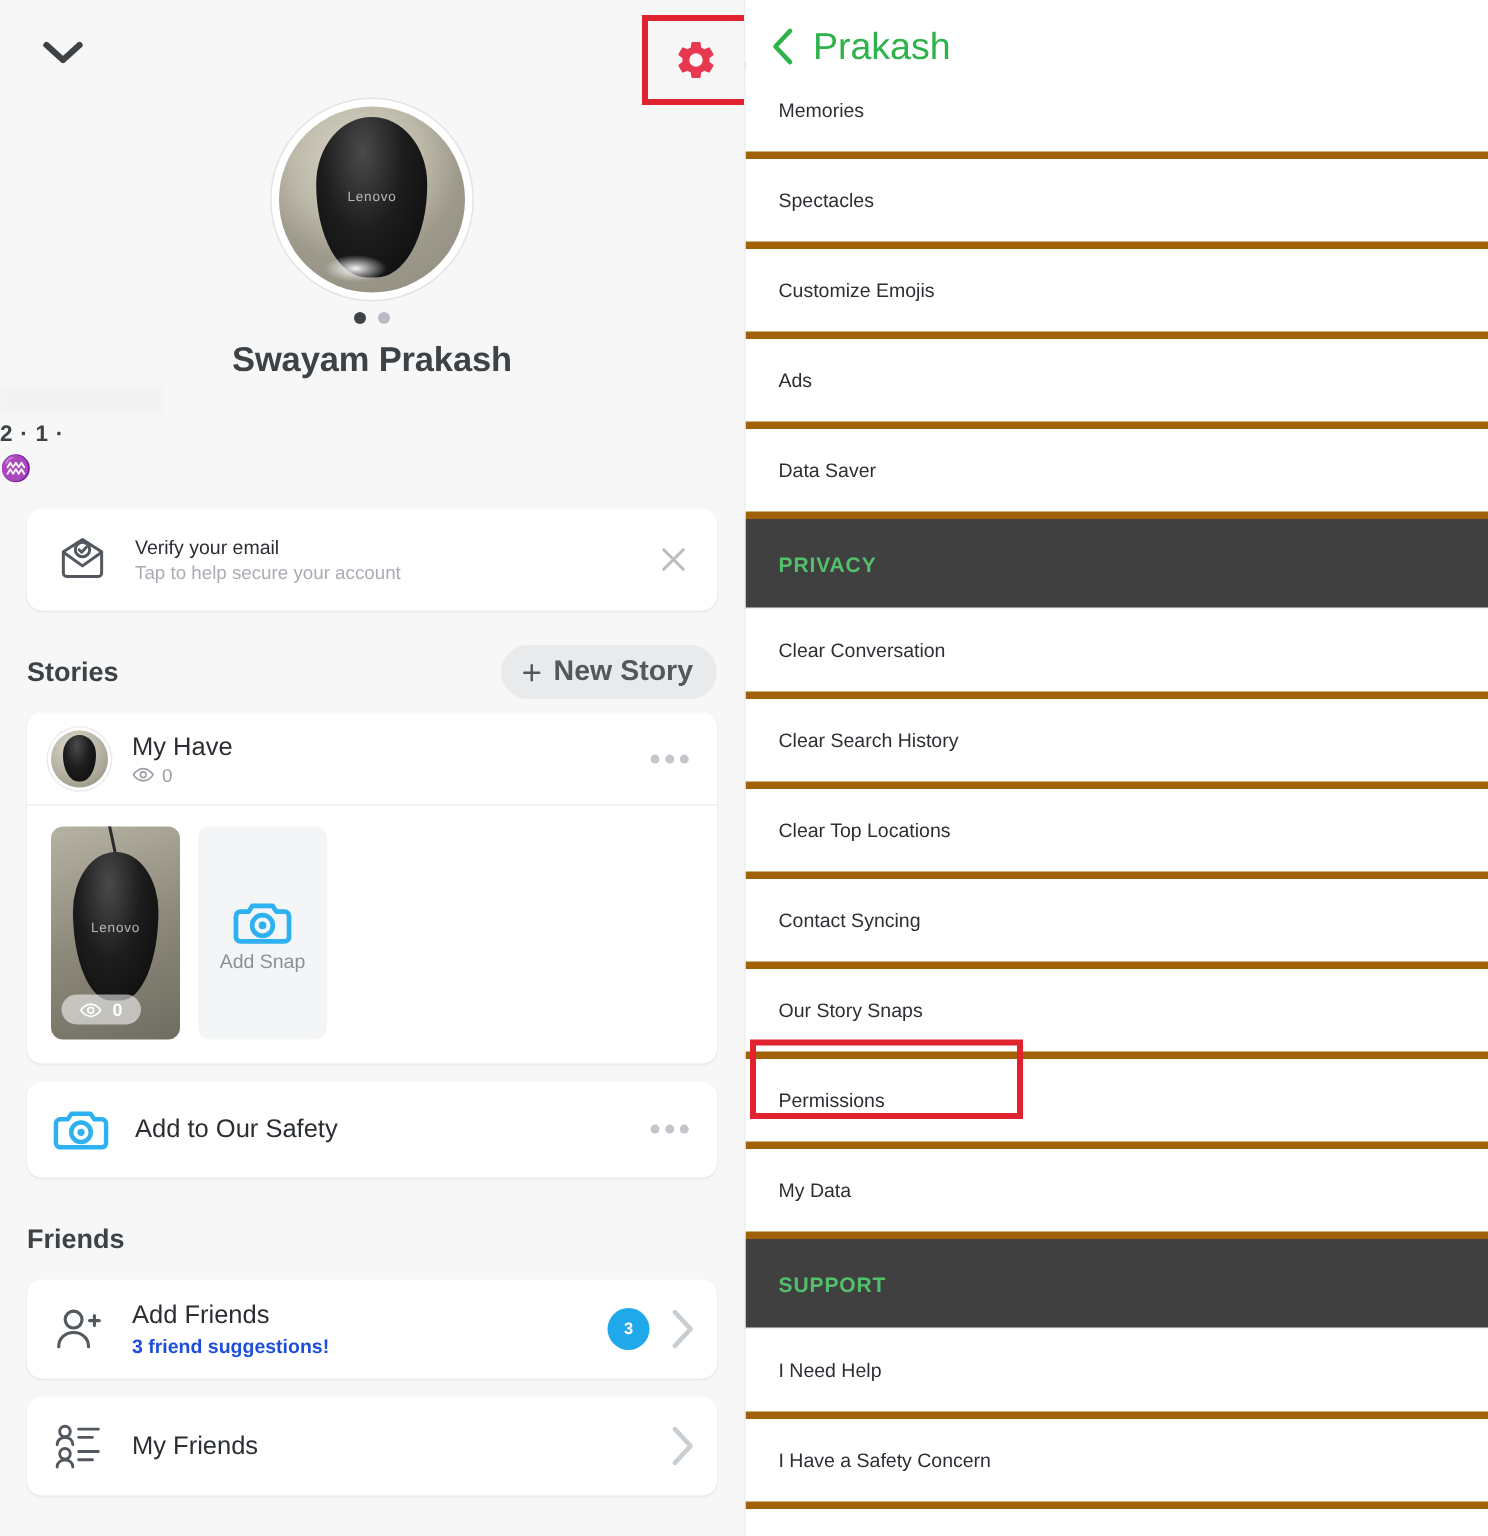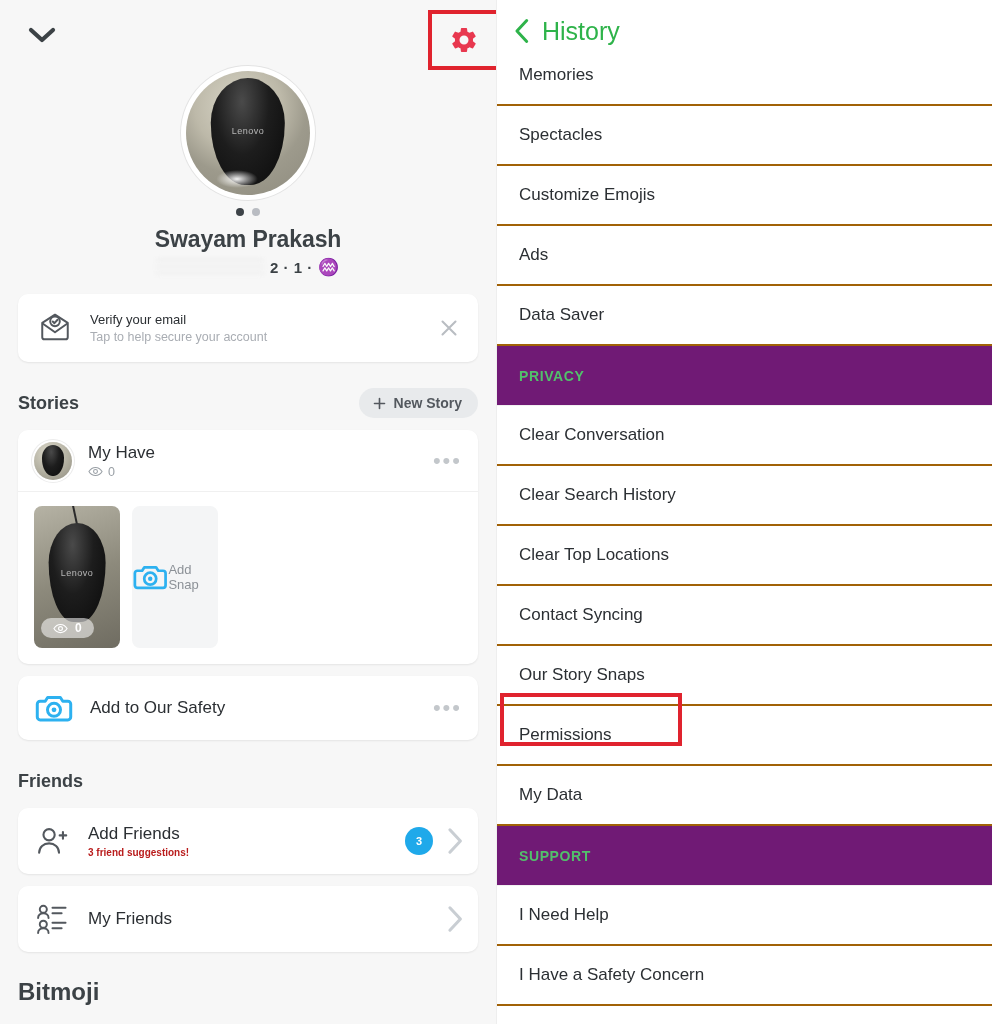--- a/index.html
+++ b/index.html
@@ -74,21 +74,21 @@
   .dots { display:flex; justify-content:center; gap:8px; margin-top:-6px; }
   .dot { width:8px; height:8px; border-radius:50%; background:#b9bcc2; }
   .dot.active { background:#3d4348; }
 
   .display-name {
     text-align:center; font-size: 23px; font-weight: 700;
     color: #3c4246; margin-top: 10px; letter-spacing: -0.1px;
   }
   .sub-line {
     display:flex; align-items:flex-start; justify-content:center;
-    gap: 6px; margin-top: 6px; font-size: 15px; color: #3c4246; font-weight:600;
+    gap: 6px; margin-top: 6px; font-size: 15px; color: #3c4246; font-weight:600;flex-direction:column;
   }
   .blurred-user {
     display:inline-block; width: 108px; height: 16px;
     background: repeating-linear-gradient(180deg, #ececec 0 3px, #fbfbfb 3px 6px);
     filter: blur(2.2px); border-radius: 3px;
   }
   .sub-meta { font-weight:600; letter-spacing:.5px; }
   .zodiac { font-size: 17px; line-height: 1; }
 
   .card {
@@ -105,21 +105,21 @@
   .close-x { width: 26px; height: 26px; color:#b9bdc2; cursor:pointer; }
 
   .section-head {
     display:flex; align-items:center; justify-content:space-between;
     padding: 0 18px; margin-top: 26px; height: 30px;
   }
   .section-title { font-size: 18px; font-weight: 700; color: #3c4246; }
   .pill-btn {
     display:flex; align-items:center; gap:7px;
     background:#e8eaec; border-radius: 18px; padding: 7px 16px 7px 13px;
-    font-size: 14px; color:#53585e; font-weight:600; cursor:pointer; border:none;
+    font-size: 19px; color:#53585e; font-weight:600; cursor:pointer; border:none;
   }
 
   .story-card { margin-top: 12px; overflow: hidden; }
   .story-row {
     display:flex; align-items:center; height: 62px; padding: 0 16px;
     border-bottom: 1px solid #f0f0f0; cursor:pointer;
   }
   .story-thumb-circle {
     width:38px; height:38px; border-radius:50%; overflow:hidden; position:relative;
     background: radial-gradient(circle at 40% 30%, #dedbcd 0%, #b3b0a1 55%, #8d8a7d 100%);
@@ -146,35 +146,35 @@
     transform: rotate(-12deg);
   }
   .view-chip {
     position:absolute; left:7px; bottom:10px;
     background: rgba(255,255,255,.55); color:#fff;
     border-radius: 12px; padding: 3px 12px;
     display:flex; align-items:center; gap:7px; font-size:12px; font-weight:600;
   }
   .add-snap-tile {
     width: 86px; height: 142px; border-radius: 8px; background:#f4f5f6;
-    display:flex; flex-direction:row; align-items:center; justify-content:center;
+    display:flex; flex-direction:column; align-items:center; justify-content:center;
     gap: 0; cursor:pointer;
   }
   .add-snap-label { font-size: 13px; color:#8c9197; }
 
   .our-story-card {
     margin-top: 12px; height: 64px; display:flex; align-items:center;
     padding: 0 16px; cursor:pointer;
   }
   .our-story-label { flex:1; margin-left: 16px; font-size: 17px; color:#2b2f33; }
 
   .friend-card { margin-top: 12px; height: 66px; display:flex; align-items:center; padding: 0 14px 0 18px; cursor:pointer; }
   .friend-text { flex:1; margin-left: 18px; }
   .friend-title { font-size: 17px; color:#2b2f33; }
-  .friend-sub { font-size: 10px; color:#b91c1c; font-weight:700; margin-top:3px; }
+  .friend-sub { font-size: 13px; color:#1d4ed8; font-weight:700; margin-top:3px; }
   .badge {
     min-width: 28px; height: 28px; border-radius: 50%;
     background:#1fa9ea; color:#fff; font-size: 11px; font-weight:700;
     display:flex; align-items:center; justify-content:center; margin-right: 14px;
   }
   .chev-right { color:#c9ced3; }
   .bitmoji-head { padding: 0 18px; margin-top: 26px; font-size: 24px; font-weight:700; color:#3c4246; }
 
   
   .settings-panel {
@@ -187,28 +187,28 @@
     position: absolute; top:0; left:0; right:0; height: 62px;
     background:#ffffff; z-index: 5;
     display:flex; align-items:center; padding-left: 16px; gap: 12px;
   }
   .back-chev { color:#2eb34a; cursor:pointer; display:flex; align-items:center; }
   .settings-title { font-size: 25px; color:#2eb34a; font-weight: 400; }
 
   .settings-list { position:absolute; top:0; left:0; right:0; }
   .s-item {
     height: 60px; display:flex; align-items:center; padding-left: 22px;
-    font-size: 17px; color:#2b2f33; border-bottom: 2px solid #a16207;
+    font-size: 13px; color:#2b2f33; border-bottom: 5px solid #a16207;
     background:#fff; cursor:pointer;
   }
   .s-item.partial { height: 46px; align-items: flex-end; padding-bottom: 4px; }
   .s-group {
     height: 60px; display:flex; align-items:center; padding-left: 22px;
     font-size: 14px; letter-spacing: .6px; color:#52c06b; font-weight: 600;
-    background:#701a75; border-bottom: 1px solid #f1f1f1;
+    background:#404040; border-bottom: 1px solid #f1f1f1;
   }
   .highlight-box {
     position:absolute; left: 500px; top: 693px; width: 182px; height: 53px;
     border: 4px solid #e0232e; pointer-events:none; z-index: 6;
   }
 </style>
 </head>
 <body>
 
 <div class="screen">
@@ -389,18 +389,18 @@
         <div class="s-item">I Need Help</div>
         <div class="s-item">I Have a Safety Concern</div>
       </div>
 
     <div class="settings-header">
       <span class="back-chev">
         <svg width="17" height="26" viewBox="0 0 12 20" fill="none">
           <path d="M10 2L2.5 10 10 18" stroke="#2eb34a" stroke-width="2.3" stroke-linecap="round" stroke-linejoin="round"></path>
         </svg>
       </span>
-      <span class="settings-title">History</span>
+      <span class="settings-title">Prakash</span>
     </div>
   </div>
 
   <div class="highlight-box"></div>
 </div>
 
 </body></html>

